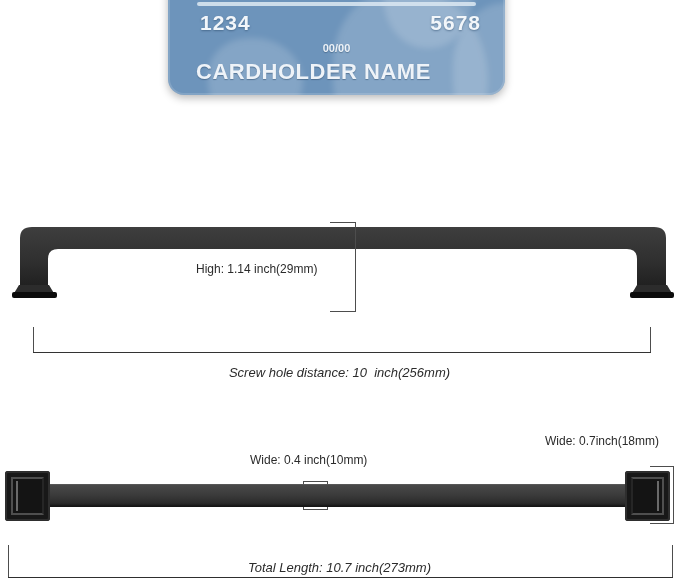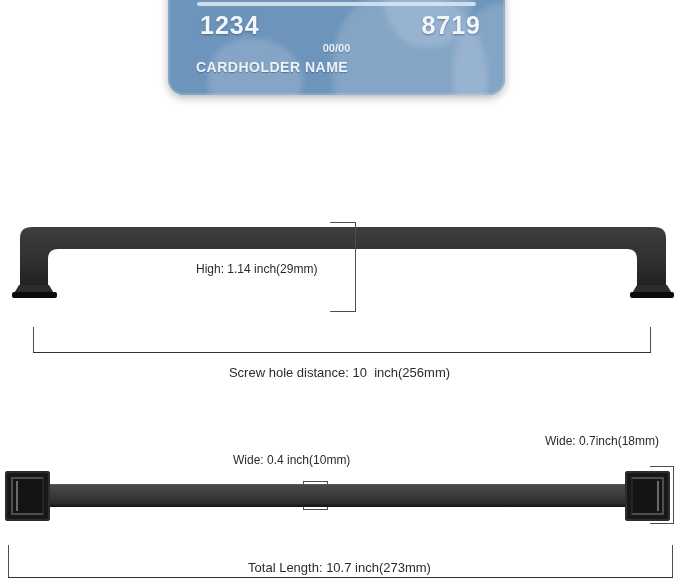--- a/index.html
+++ b/index.html
@@ -14,38 +14,38 @@
     box-shadow:0 3px 8px rgba(0,0,0,0.28), inset 0 0 0 2px rgba(255,255,255,0.15);
   }
   .card .blob{position:absolute;background:rgba(255,255,255,0.16);filter:blur(3px);border-radius:45% 55% 50% 50%;}
   .blob1{left:165px;top:105px;width:155px;height:175px;}
   .blob2{left:285px;top:120px;width:120px;height:150px;border-radius:55% 45% 40% 60%;}
   .blob3{left:40px;top:155px;width:95px;height:85px;border-radius:50% 40% 60% 50%;}
   .blob4{left:215px;top:55px;width:90px;height:110px;}
   .card-stripe{position:absolute;left:29px;top:119px;width:279px;height:4px;background:#d7e4ef;border-radius:2px;opacity:0.9;}
   .card-numbers{
     position:absolute;left:32px;top:128px;width:281px;display:flex;justify-content:space-between;
-    font-size:25px;font-weight:bold;color:#f2f6fa;letter-spacing:1px;
+    font-size:21px;font-weight:bold;color:#f2f6fa;letter-spacing:1px;
     text-shadow:0 1px 2px rgba(43,74,105,0.55);
     align-items:center;
   }
   .card-expiry{
     position:absolute;left:0;top:159px;width:337px;text-align:center;
     font-size:11px;font-weight:bold;color:#eef3f8;text-shadow:0 1px 1px rgba(43,74,105,0.5);
   }
   .card-holder{
-    position:absolute;left:28px;top:176px;font-size:14px;font-weight:bold;color:#eef3f8;
+    position:absolute;left:28px;top:176px;font-size:22px;font-weight:bold;color:#eef3f8;
     letter-spacing:0.5px;text-shadow:0 1px 1px rgba(43,74,105,0.5);
   }
   
   .front-svg{position:absolute;left:0;top:190px;}
   .dline{position:absolute;background:#4d4d4d;}
   .dim-label{position:absolute;white-space:pre;color:#2b2b2b;}
   .lbl-plain{font-size:12px;}
-  .lbl-italic{font-size:13px;width:679px;left:0;text-align:center;}
+  .lbl-italic{font-style:italic;font-size:13px;width:679px;left:0;text-align:center;}
   
   .tv-bar{
     position:absolute;left:48px;top:484px;width:580px;height:23px;
     background:linear-gradient(180deg,#4a4a4a 0%,#3c3c3c 45%,#242424 100%);
     box-shadow:inset 0 1px 0 #575757, inset 0 -2px 2px #161616;
   }
   .tv-square{position:absolute;top:471px;width:45px;height:50px;background:#181818;border-radius:3px;
     box-shadow:inset 0 0 0 2px #2e2e2e;}
   .tv-square-left{left:5px;}
   .tv-square-right{left:625px;}
@@ -63,21 +63,21 @@
 <div id="stage">
 
   <div class="card">
     <div class="blob blob1"></div>
     <div class="blob blob2"></div>
     <div class="blob blob3"></div>
     <div class="blob blob4"></div>
     <div class="card-stripe"></div>
     <div class="card-numbers">
       <span>1234</span>
-      <span>8719</span>
+      <span>5678</span>
     </div>
     <div class="card-expiry">00/00</div>
     <div class="card-holder">CARDHOLDER NAME</div>
   </div>
 
   <svg class="front-svg" width="679" height="130" viewBox="0 0 679 130">
     <defs>
       <linearGradient id="hgrad" x1="0" y1="0" x2="0" y2="1">
         <stop offset="0" stop-color="#3e3e3e"></stop>
         <stop offset="0.55" stop-color="#2f2f2f"></stop>
@@ -105,21 +105,21 @@
   <div class="tv-bar"></div>
   <div class="tv-square tv-square-left">
     <div class="tv-inner"></div>
     <div class="tv-hl"></div>
   </div>
   <div class="tv-square tv-square-right">
     <div class="tv-inner"></div>
     <div class="tv-hl"></div>
   </div>
 
-  <div class="dim-label lbl-plain" style="left:233px;top:453px;">Wide: 0.4 inch(10mm)</div>
+  <div class="dim-label lbl-plain" style="left:250px;top:453px;">Wide: 0.4 inch(10mm)</div>
 
   <div class="dim-label lbl-plain" style="left:545px;top:434px;">Wide: 0.7inch(18mm)</div>
   <div class="dline" style="left:650px;top:466px;width:24px;height:1px;"></div>
   <div class="dline" style="left:673px;top:466px;width:1px;height:58px;"></div>
   <div class="dline" style="left:650px;top:523px;width:24px;height:1px;"></div>
 
   <div class="dline" style="left:8px;top:545px;width:1px;height:33px;"></div>
   <div class="dline" style="left:672px;top:545px;width:1px;height:33px;"></div>
   <div class="dline" style="left:8px;top:577px;width:665px;height:1px;background:#2e2e2e;"></div>
   <div class="dim-label lbl-italic" style="top:560px;">Total Length: 10.7 inch(273mm)</div>

